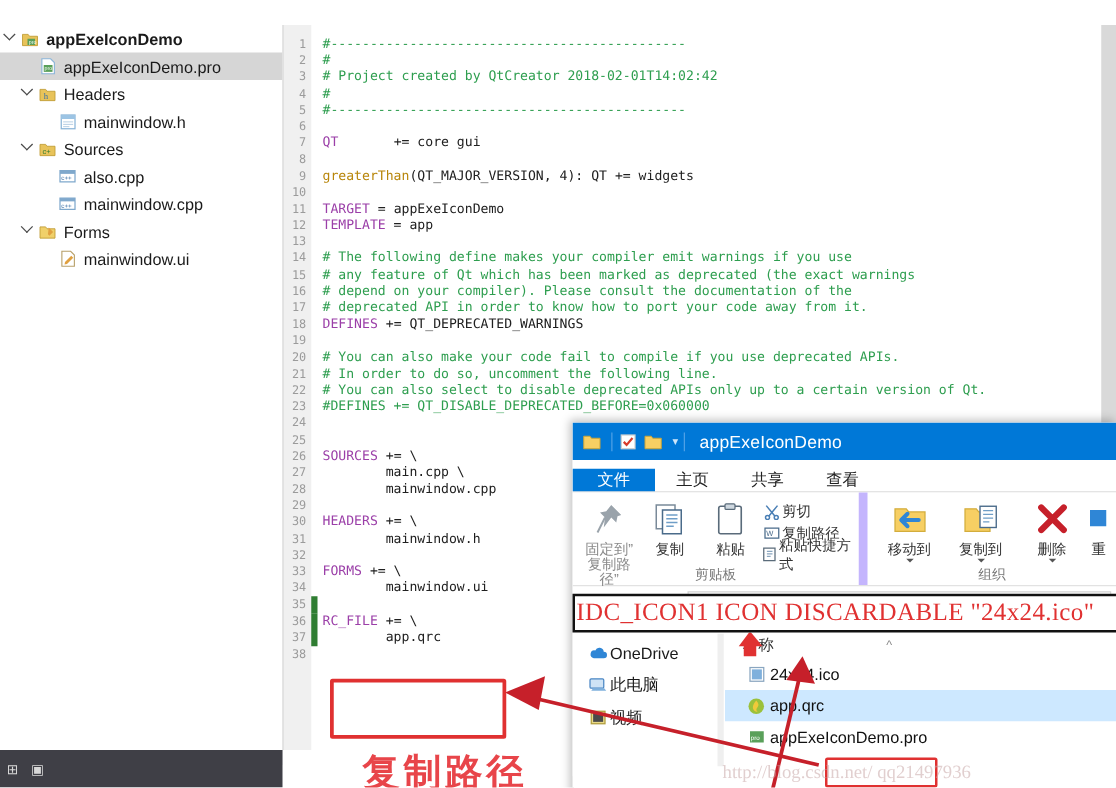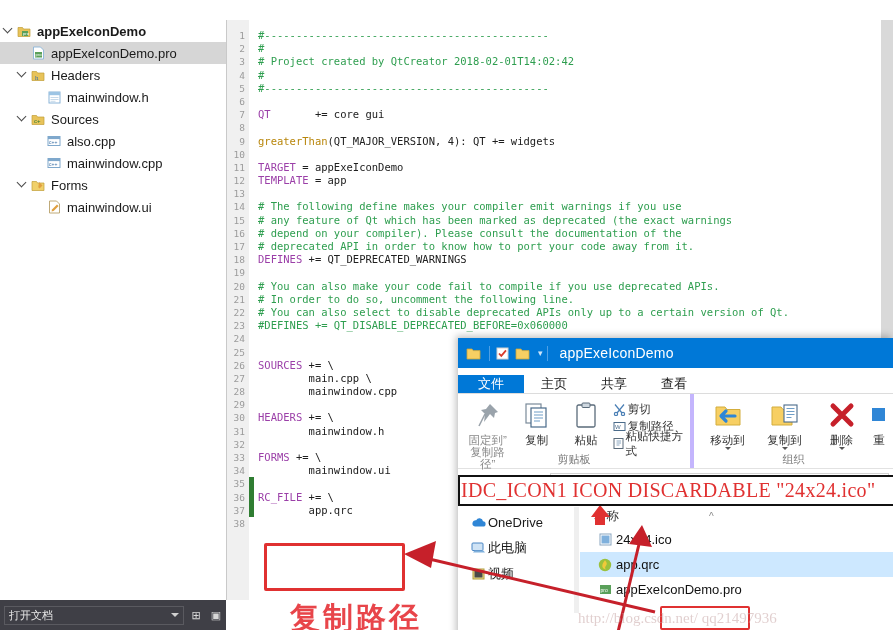--- a/index.html
+++ b/index.html
@@ -77,21 +77,21 @@
   }
   #ex-title .qicon{width:17px;height:15px;margin-right:3px;display:flex;align-items:center;justify-content:center;}
   #ex-title .sep{width:1px;height:15px;background:#4ea0e6;margin:0 4px;}
   #ex-title .ttl{font-size:14px;margin-left:8px;letter-spacing:.2px;}
   #ex-title .dd{color:#cfe6fa;font-size:9px;margin-left:4px;}
   #ex-tabs{height:25px;background:#fff;display:flex;align-items:flex-end;border-bottom:1px solid #dcdcdc;}
   .ex-tab{display:flex;align-items:center;padding:0 17px;font-size:13px;color:#222;}
   .ex-tab.file{background:#0078d7;color:#fff;padding:0 20px;}
   #ex-ribbon{height:74px;background:#fff;display:flex;position:relative;border-bottom:1px solid #e2e2e2;}
   .rgroup{display:flex;align-items:flex-start;padding:4px 5px 0 5px;position:relative;}
-  .rgroup + .rgroup{border-left:4px solid #c4b5fd;}
+  .rgroup + .rgroup{border-left:7px solid #c4b5fd;}
   .rbig{width:57px;display:flex;flex-direction:column;align-items:center;}
   .rbig .gl{height:36px;display:flex;align-items:center;justify-content:center;}
   .rbig .cap{font-size:11.5px;color:#333;text-align:center;line-height:12px;}
   .rbig .cap.dim{color:#8a8a8a;}
   .rsmall{display:flex;flex-direction:column;justify-content:center;padding-top:3px;}
   .rsrow{display:flex;align-items:center;height:17px;font-size:11.5px;color:#333;}
   .rsrow .ic{width:17px;display:flex;align-items:center;justify-content:center;}
   .rcaret{width:0;height:0;border-left:3px solid transparent;border-right:3px solid transparent;border-top:3px solid #555;margin-top:1px;}
   .gname{position:absolute;bottom:1px;left:0;right:0;text-align:center;font-size:11px;color:#777;}
   #ex-addr{height:30px;display:flex;align-items:center;padding:0 4px;background:#fff;}
@@ -239,24 +239,20 @@
 
   <div id="editor">
     <div id="gutter-bg"></div>
     <div id="code"><div class="ln"><span class="num">1</span><span class="mark"></span><span class="txt"><span class="cmt">#---------------------------------------------</span></span></div><div class="ln"><span class="num">2</span><span class="mark"></span><span class="txt"><span class="cmt">#</span></span></div><div class="ln"><span class="num">3</span><span class="mark"></span><span class="txt"><span class="cmt"># Project created by QtCreator 2018-02-01T14:02:42</span></span></div><div class="ln"><span class="num">4</span><span class="mark"></span><span class="txt"><span class="cmt">#</span></span></div><div class="ln"><span class="num">5</span><span class="mark"></span><span class="txt"><span class="cmt">#---------------------------------------------</span></span></div><div class="ln"><span class="num">6</span><span class="mark"></span><span class="txt"><span class="pln"></span></span></div><div class="ln"><span class="num">7</span><span class="mark"></span><span class="txt"><span class="kw">QT</span><span class="pln">       += core gui</span></span></div><div class="ln"><span class="num">8</span><span class="mark"></span><span class="txt"><span class="pln"></span></span></div><div class="ln"><span class="num">9</span><span class="mark"></span><span class="txt"><span class="fn">greaterThan</span><span class="pln">(QT_MAJOR_VERSION, 4): QT += widgets</span></span></div><div class="ln"><span class="num">10</span><span class="mark"></span><span class="txt"><span class="pln"></span></span></div><div class="ln"><span class="num">11</span><span class="mark"></span><span class="txt"><span class="kw">TARGET</span><span class="pln"> = appExeIconDemo</span></span></div><div class="ln"><span class="num">12</span><span class="mark"></span><span class="txt"><span class="kw">TEMPLATE</span><span class="pln"> = app</span></span></div><div class="ln"><span class="num">13</span><span class="mark"></span><span class="txt"><span class="pln"></span></span></div><div class="ln"><span class="num">14</span><span class="mark"></span><span class="txt"><span class="cmt"># The following define makes your compiler emit warnings if you use</span></span></div><div class="ln"><span class="num">15</span><span class="mark"></span><span class="txt"><span class="cmt"># any feature of Qt which has been marked as deprecated (the exact warnings</span></span></div><div class="ln"><span class="num">16</span><span class="mark"></span><span class="txt"><span class="cmt"># depend on your compiler). Please consult the documentation of the</span></span></div><div class="ln"><span class="num">17</span><span class="mark"></span><span class="txt"><span class="cmt"># deprecated API in order to know how to port your code away from it.</span></span></div><div class="ln"><span class="num">18</span><span class="mark"></span><span class="txt"><span class="kw">DEFINES</span><span class="pln"> += QT_DEPRECATED_WARNINGS</span></span></div><div class="ln"><span class="num">19</span><span class="mark"></span><span class="txt"><span class="pln"></span></span></div><div class="ln"><span class="num">20</span><span class="mark"></span><span class="txt"><span class="cmt"># You can also make your code fail to compile if you use deprecated APIs.</span></span></div><div class="ln"><span class="num">21</span><span class="mark"></span><span class="txt"><span class="cmt"># In order to do so, uncomment the following line.</span></span></div><div class="ln"><span class="num">22</span><span class="mark"></span><span class="txt"><span class="cmt"># You can also select to disable deprecated APIs only up to a certain version of Qt.</span></span></div><div class="ln"><span class="num">23</span><span class="mark"></span><span class="txt"><span class="cmt">#DEFINES += QT_DISABLE_DEPRECATED_BEFORE=0x060000</span></span></div><div class="ln"><span class="num">24</span><span class="mark"></span><span class="txt"><span class="pln"></span></span></div><div class="ln"><span class="num">25</span><span class="mark"></span><span class="txt"><span class="pln"></span></span></div><div class="ln"><span class="num">26</span><span class="mark"></span><span class="txt"><span class="kw">SOURCES</span><span class="pln"> += \</span></span></div><div class="ln"><span class="num">27</span><span class="mark"></span><span class="txt"><span class="pln">        main.cpp \</span></span></div><div class="ln"><span class="num">28</span><span class="mark"></span><span class="txt"><span class="pln">        mainwindow.cpp</span></span></div><div class="ln"><span class="num">29</span><span class="mark"></span><span class="txt"><span class="pln"></span></span></div><div class="ln"><span class="num">30</span><span class="mark"></span><span class="txt"><span class="kw">HEADERS</span><span class="pln"> += \</span></span></div><div class="ln"><span class="num">31</span><span class="mark"></span><span class="txt"><span class="pln">        mainwindow.h</span></span></div><div class="ln"><span class="num">32</span><span class="mark"></span><span class="txt"><span class="pln"></span></span></div><div class="ln"><span class="num">33</span><span class="mark"></span><span class="txt"><span class="kw">FORMS</span><span class="pln"> += \</span></span></div><div class="ln"><span class="num">34</span><span class="mark"></span><span class="txt"><span class="pln">        mainwindow.ui</span></span></div><div class="ln modified"><span class="num">35</span><span class="mark"></span><span class="txt"><span class="pln"></span></span></div><div class="ln modified"><span class="num">36</span><span class="mark"></span><span class="txt"><span class="kw">RC_FILE</span><span class="pln"> += \</span></span></div><div class="ln modified"><span class="num">37</span><span class="mark"></span><span class="txt"><span class="pln">        app.qrc</span></span></div><div class="ln"><span class="num">38</span><span class="mark"></span><span class="txt"><span class="pln"></span></span></div></div>
   </div>
 
   <div id="grey-right"></div>
   <div id="app-bottom-fill"></div>
 
   <div id="bottombar">
-    <div class="combo">
-      <span>打开文档</span>
-      <span class="caret"></span>
-    </div>
     <div class="bbtn">⊞</div>
     <div class="bbtn">▣</div>
   </div>
 
   <div id="explorer">
 
     <div id="ex-title">
       <div class="qicon">
         <svg width="15" height="13" viewBox="0 0 15 13">
             <path d="M1 2h5l1.2 1.6H14V12H1z" fill="#f7cf63" stroke="#c9a43a" stroke-width=".8"></path>

